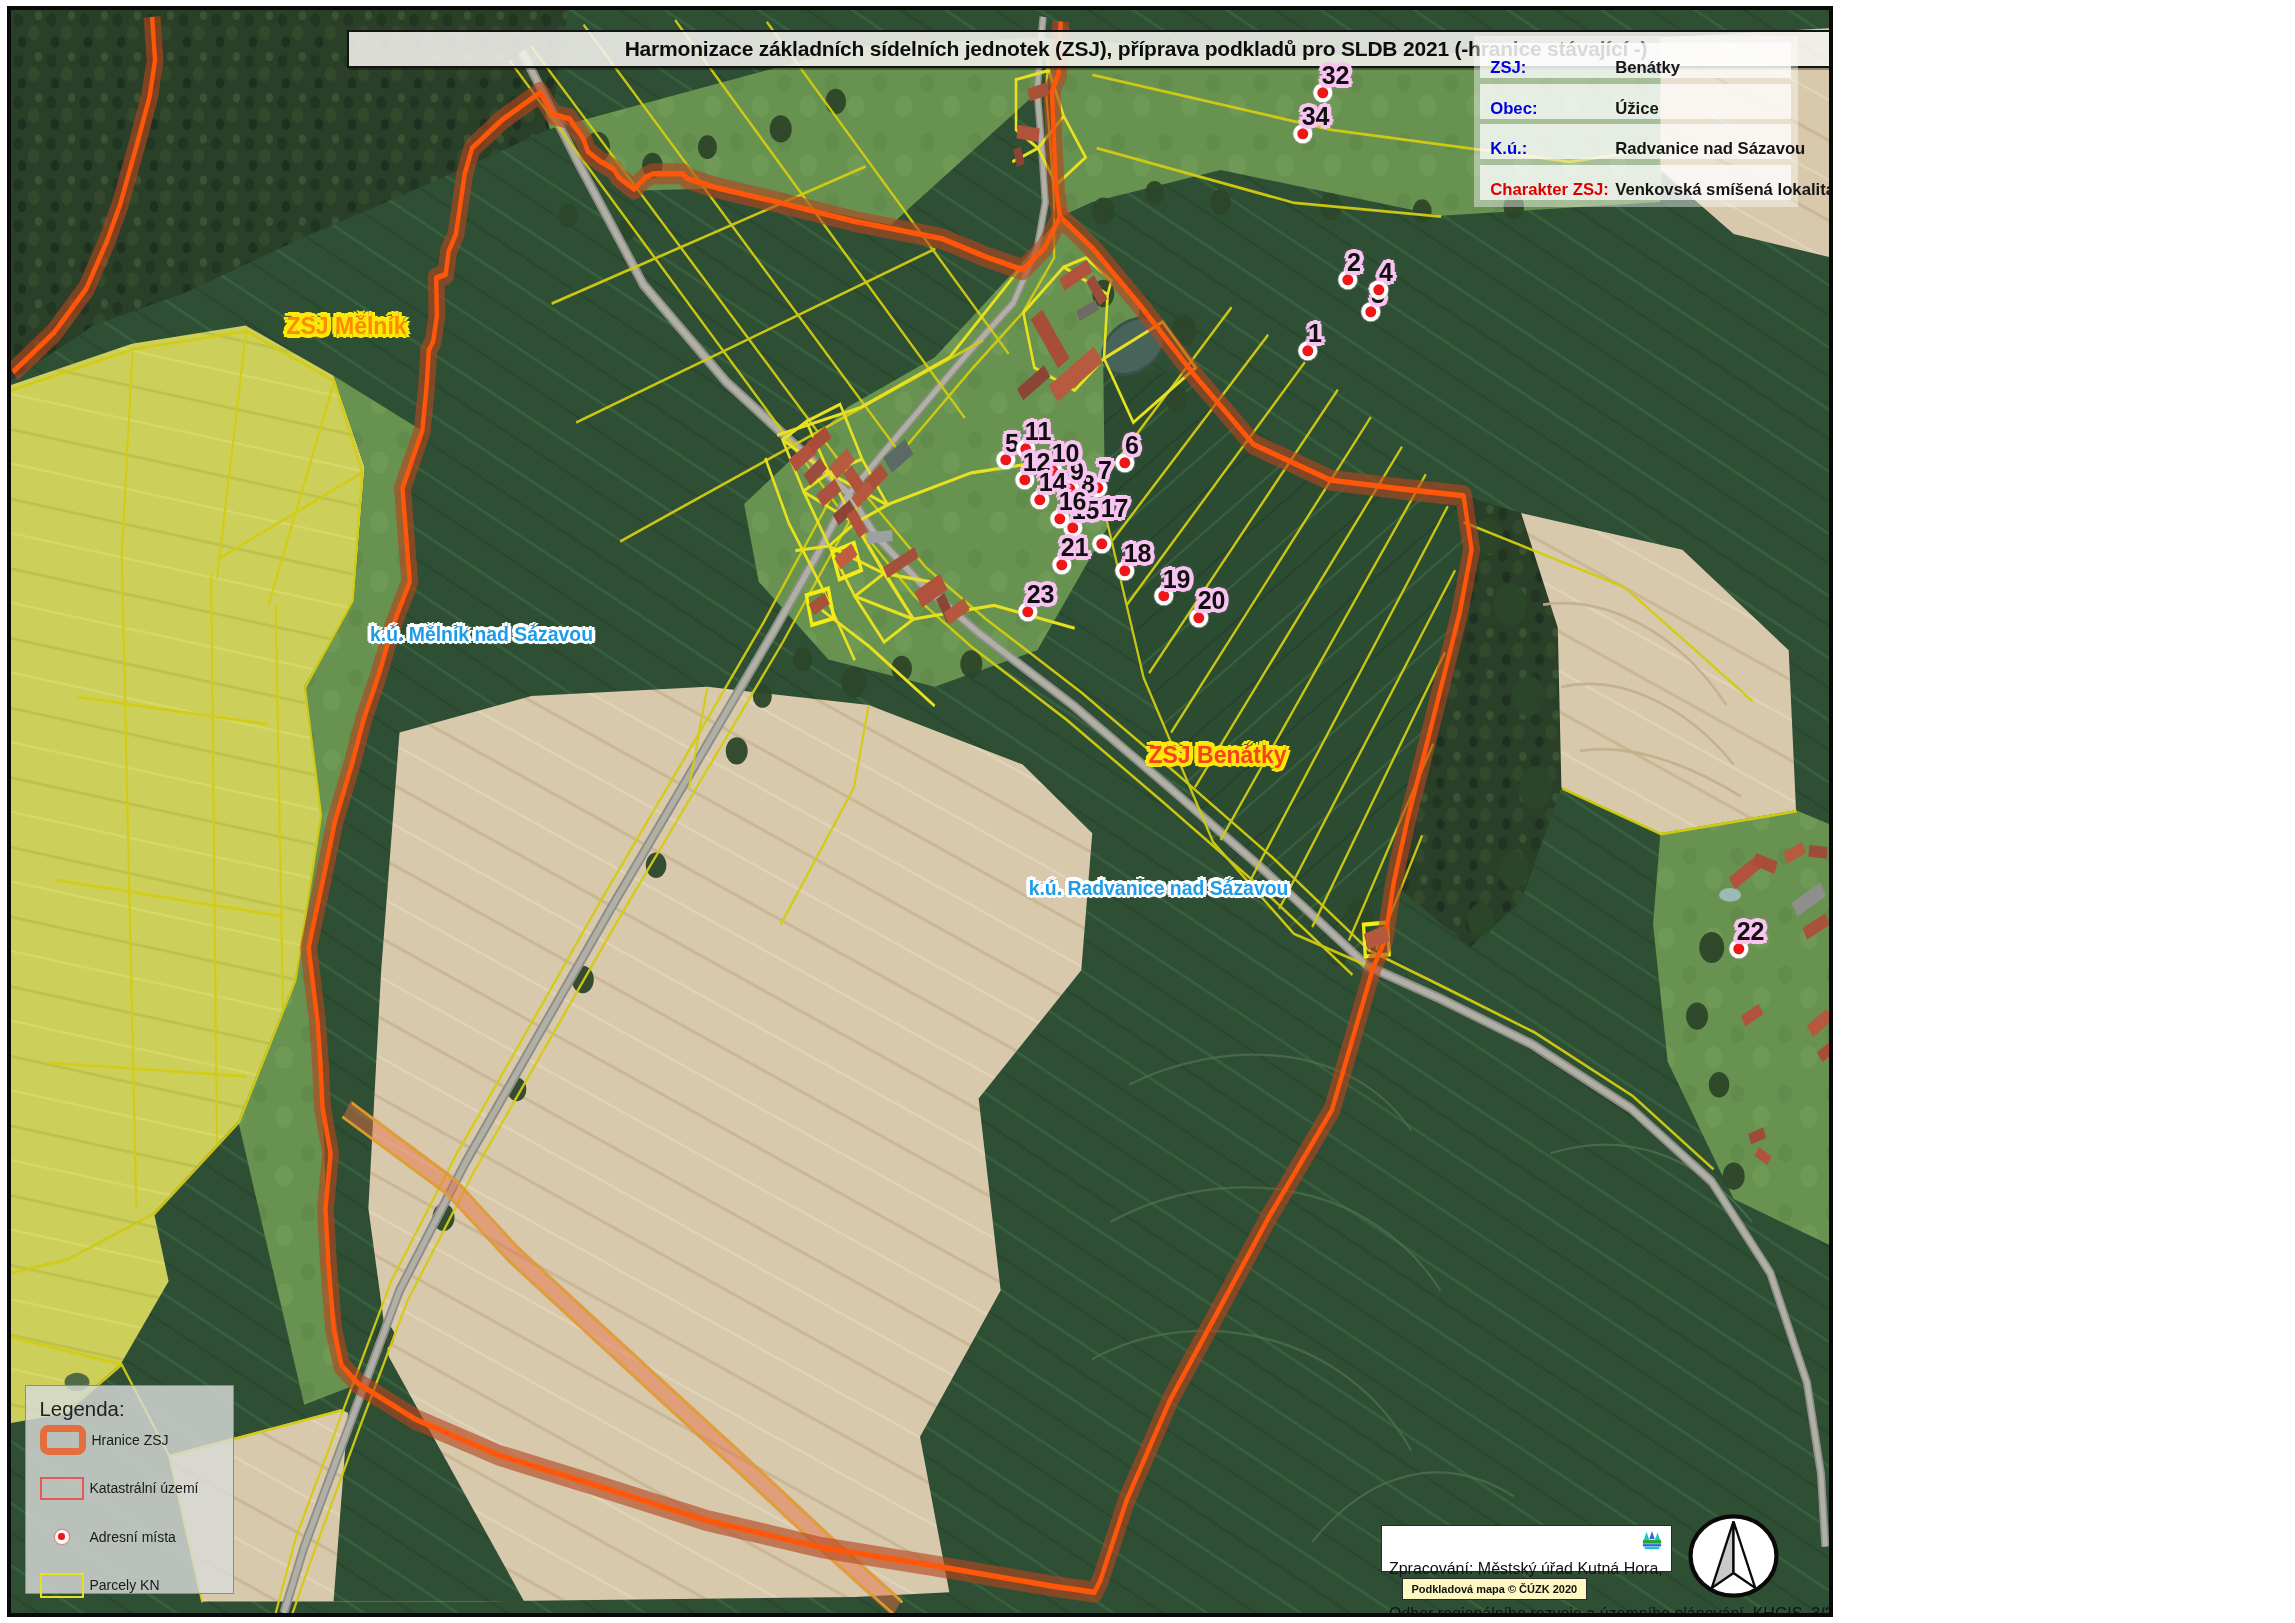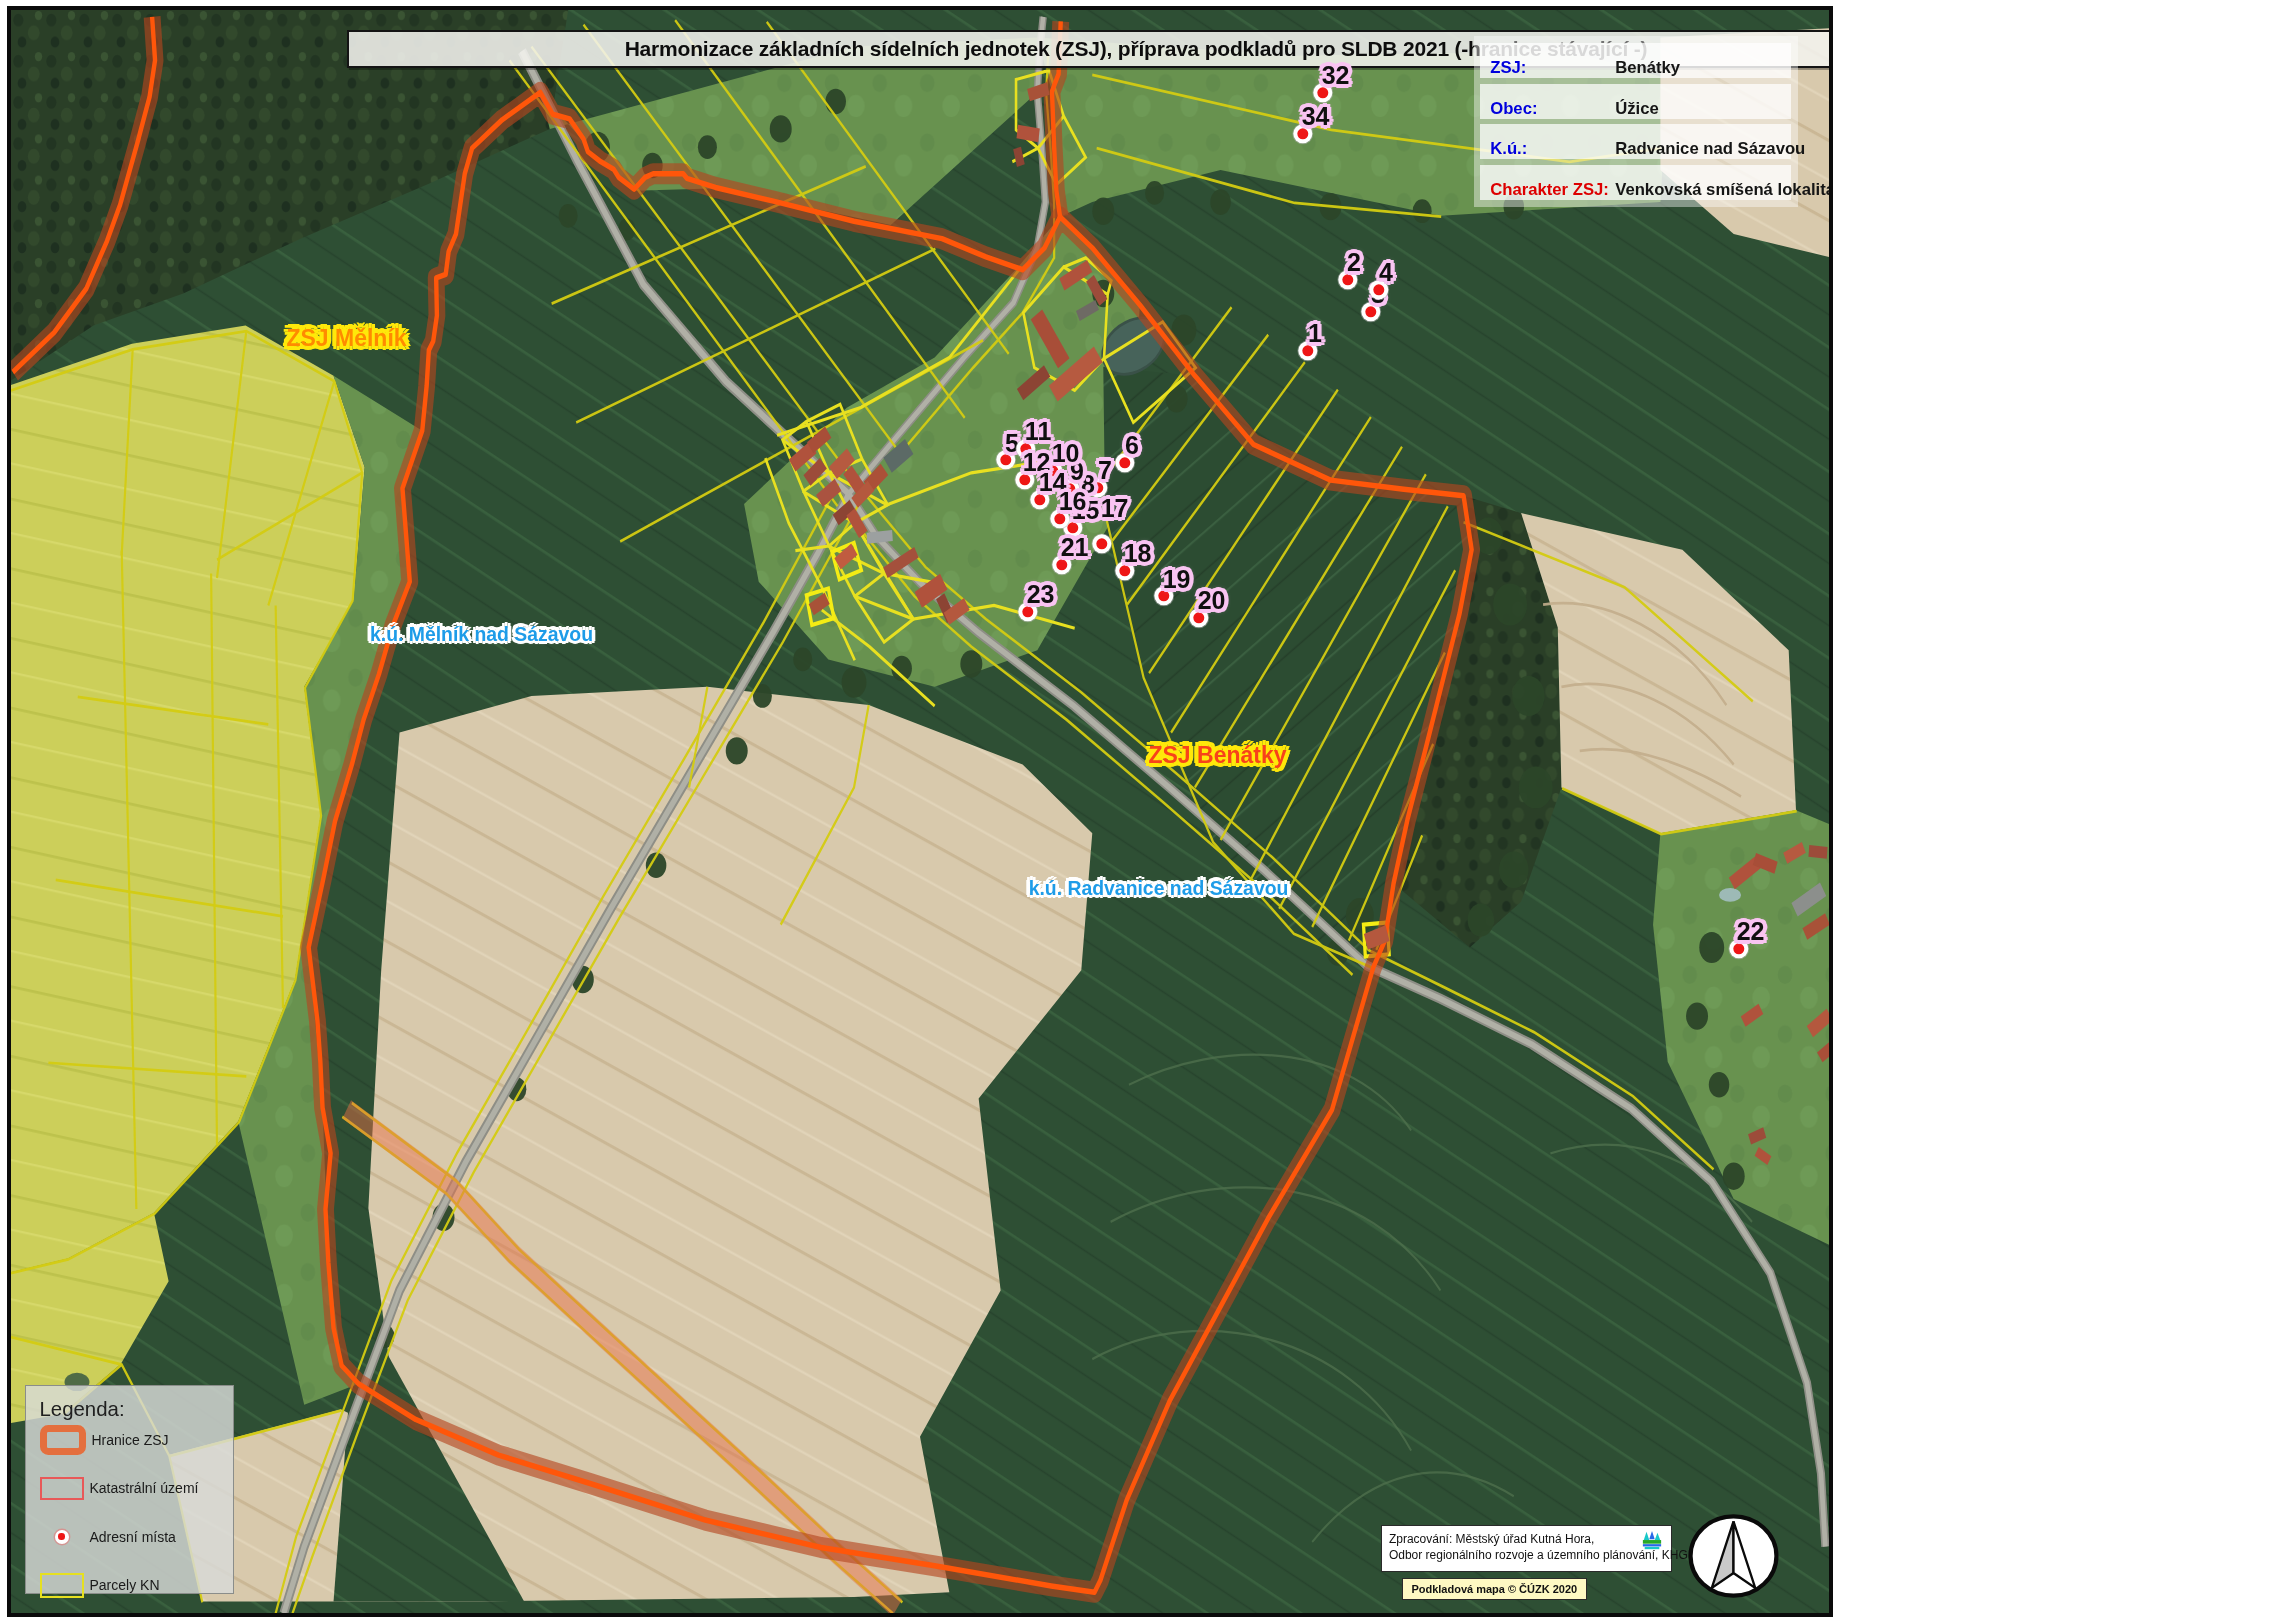--- a/index.html
+++ b/index.html
@@ -56,21 +56,21 @@
   .sw-ku{width:44px;height:23px;border:2.3px solid #e85858;}
   .sw-addr{width:44px;display:flex;justify-content:center;}
   .sw-addr .d{width:14px;height:14px;border-radius:50%;background:#ffffff;position:relative;
               box-shadow:0 0 0 1.4px rgba(230,120,120,0.6);}
   .sw-addr .d::after{content:"";position:absolute;left:3.7px;top:3.7px;width:6.5px;height:6.5px;border-radius:50%;background:#ee1616;}
   .sw-kn{width:44px;height:25px;border:2.8px solid #e6e020;}
 
   
   .credit-box{position:absolute;right:157px;bottom:41px;width:291px;height:47px;background:#ffffff;
               border:1.4px solid #2a2a2a;box-sizing:border-box;padding:5.6px 7.4px;}
-  .credit-box .l1,.credit-box .l2{font-size:12px;color:#111;white-space:nowrap;line-height:15.7px;}
+  .credit-box .l1,.credit-box .l2{font-size:16px;color:#111;white-space:nowrap;line-height:15.7px;margin-top:29px;}
   .kh-logo{position:absolute;right:6.5px;top:3.7px;width:24px;height:21px;}
   .basemap-box{position:absolute;right:242px;bottom:13.4px;height:22px;background:#fef9c3;
                border:1.4px solid #2a2a2a;box-sizing:border-box;display:flex;align-items:center;padding:0 8.3px;}
   .basemap-box span{font-size:11px;font-weight:bold;color:#111;white-space:nowrap;}
 
   .north{position:absolute;right:49px;bottom:15px;width:93px;height:84px;}
 </style>
 </head>
 <body>
 
@@ -331,21 +331,21 @@
     <div class="info-row">
       <span class="lbl lbl-blue">K.ú.:</span>
       <span class="val">Radvanice nad Sázavou</span>
     </div>
     <div class="info-row">
       <span class="lbl lbl-red">Charakter ZSJ:</span>
       <span class="val">Venkovská smíšená lokalita</span>
     </div>
   </div>
 
-  <div class="map-label zsj-label-a halo-yellow" style="left:336px;top:328px;">ZSJ Mělník</div>
+  <div class="map-label zsj-label-a halo-yellow" style="left:336px;top:316px;">ZSJ Mělník</div>
   <div class="map-label zsj-label-b halo-yellow" style="left:1207px;top:745px;">ZSJ Benátky</div>
   <div class="map-label ku-label halo-white" style="left:471px;top:624px;">k.ú. Mělník nad Sázavou</div>
   <div class="map-label ku-label halo-white" style="left:1148px;top:878px;">k.ú. Radvanice nad Sázavou</div>
 
   <div>
         <div class="addr-dot" style="left: 1297px; top: 341px;"></div>
         <div class="addr-num" style="left: 1299px; top: 338px;">1</div>
         <div class="addr-dot" style="left: 1337px; top: 270px;"></div>
         <div class="addr-num" style="left: 1338px; top: 267px;">2</div>
         <div class="addr-dot" style="left: 1360px; top: 302px;"></div>

